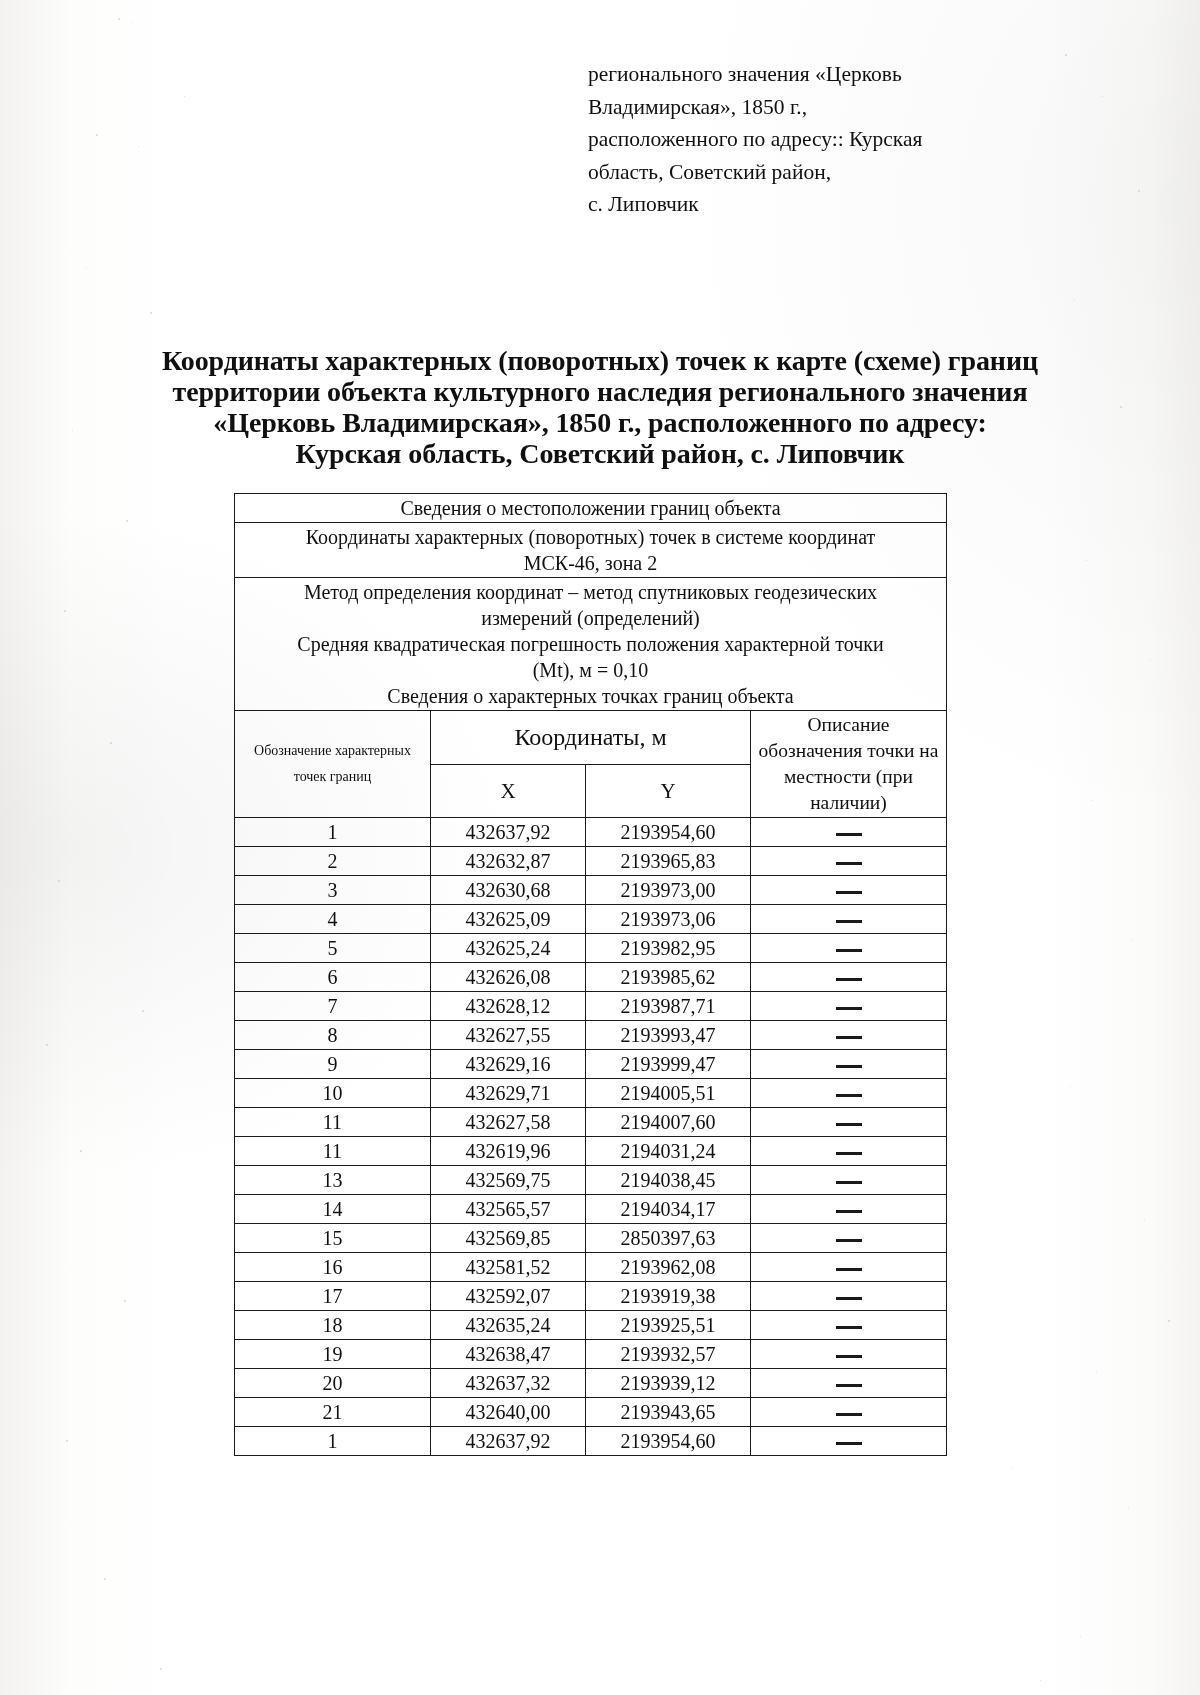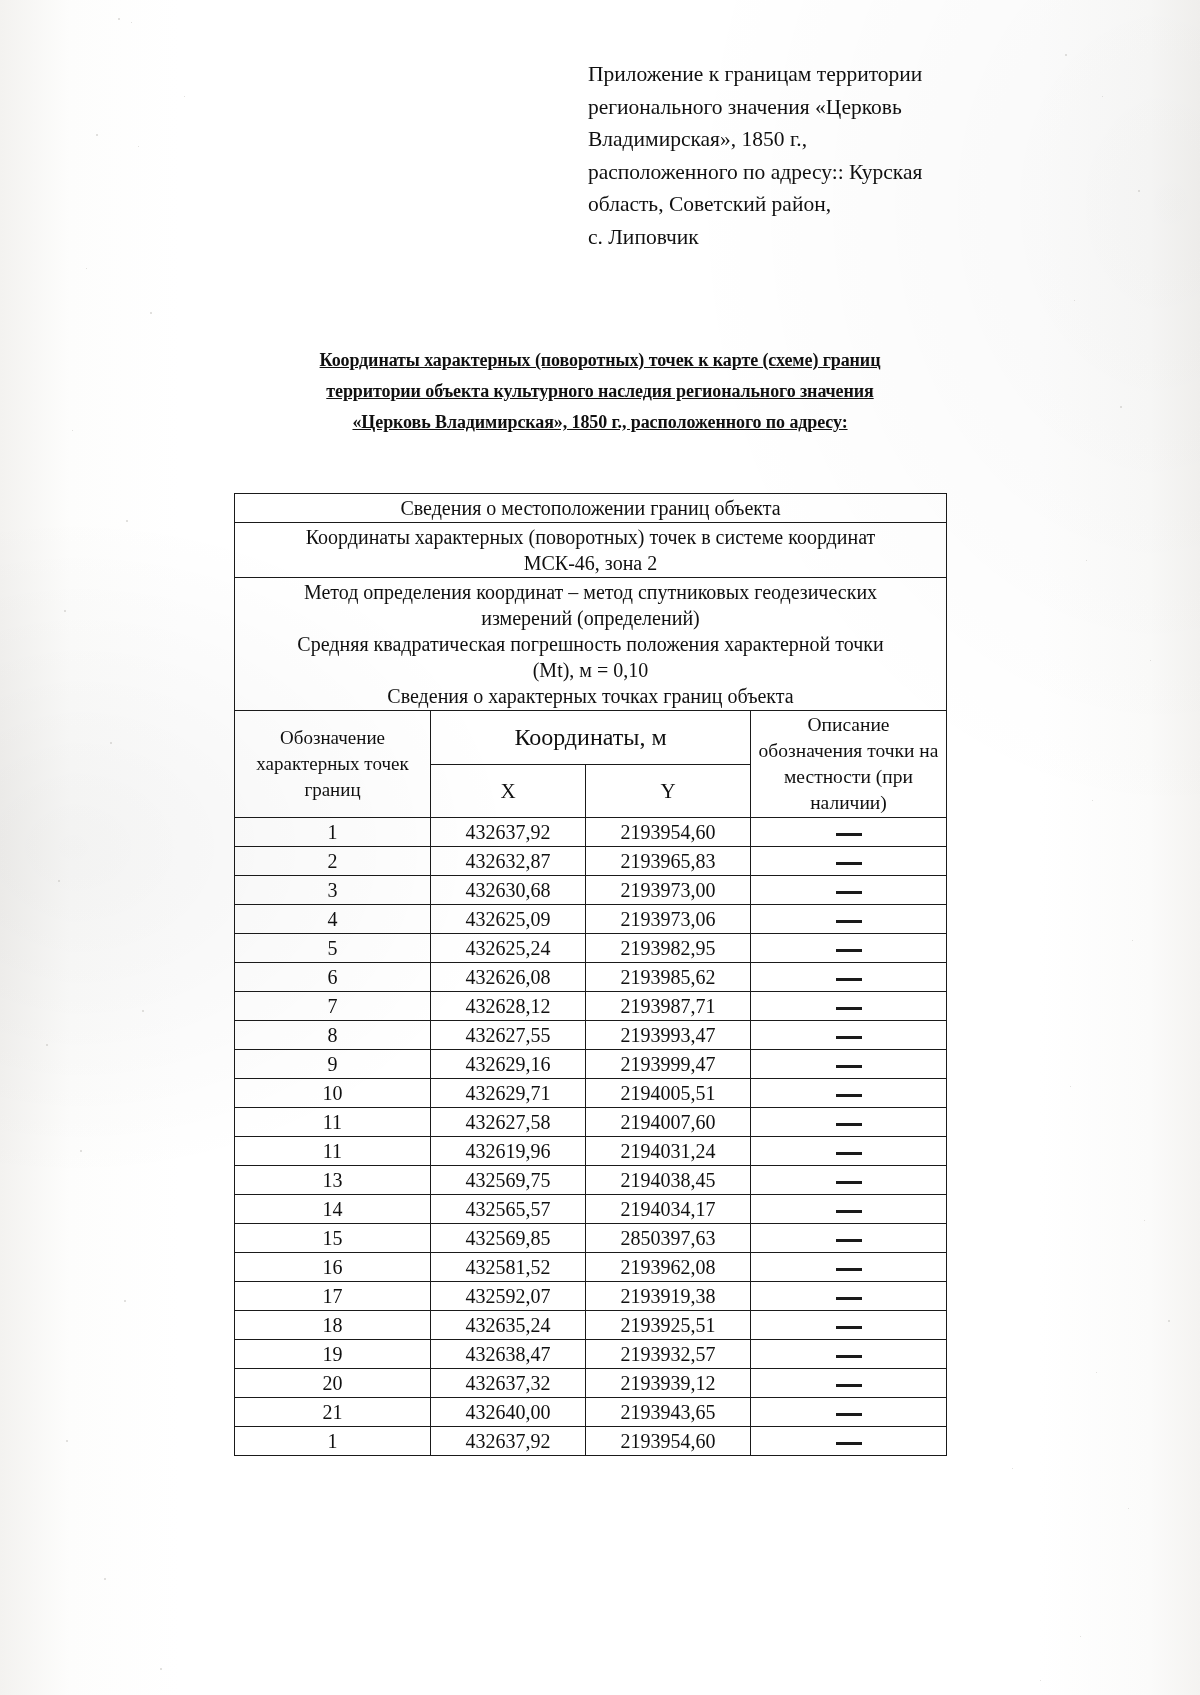--- a/index.html
+++ b/index.html
@@ -59,24 +59,23 @@
   }
 
   
   .doc-title {
     position: absolute;
     left: 160px;
     top: 345px;
     width: 880px;
     text-align: center;
     font-weight: bold;
-    font-size: 18px;
+    font-size: 28px;
     line-height: 31px;
     letter-spacing: -0.1px;
-    text-decoration: underline;
   }
   .doc-title .tline { display: block; }
 
   
   .tbl-wrap {
     position: absolute;
     left: 234px;
     top: 493px;
     width: 712px;
   }
@@ -105,21 +104,21 @@
     padding: 4px 6px 1px 6px;
   }
   .meta-cell .ml { display: block; }
   .col-desig { width: 196px; }
   .col-x { width: 155px; }
   .col-y { width: 165px; }
   .col-descr { width: 196px; }
 
   .hdr-desig {
     line-height: 27px;
-    font-size: 19px;
+    font-size: 14px;
     padding: 4px 4px;
   }
   .hdr-descr {
     line-height: 26px;
     font-size: 19.5px;
     padding: 2px 4px;
   }
   .hdr-coord {
     line-height: 26px;
     font-size: 24px;
@@ -183,32 +182,32 @@
     <div class="speck" style="left: 1080px; top: 1636px; width: 1px; height: 1px;"></div>
     <div class="speck" style="left: 160px; top: 1668px; width: 2px; height: 2px;"></div>
     <div class="speck" style="left: 1040px; top: 1680px; width: 1px; height: 1px;"></div>
     <div class="speck" style="left: 46px; top: 1044px; width: 2px; height: 2px;"></div>
     <div class="speck" style="left: 1168px; top: 1320px; width: 2px; height: 2px;"></div>
     <div class="speck" style="left: 184px; top: 96px; width: 1px; height: 1px;"></div>
     <div class="speck" style="left: 1012px; top: 1468px; width: 1px; height: 1px;"></div>
   </div>
 
 <div class="addr-block">
-  <span class="line"><span>Приложение к границам территории</span></span>
   <span class="line"><span>регионального значения «Церковь</span></span>
   <span class="line"><span>Владимирская», 1850 г.,</span></span>
   <span class="line"><span>расположенного по адресу:: Курская</span></span>
   <span class="line"><span>область, Советский район,</span></span>
   <span class="line last"><span>с. Липовчик</span></span>
 </div>
 
 <div class="doc-title">
   <span class="tline">Координаты характерных (поворотных) точек к карте (схеме) границ</span>
   <span class="tline">территории объекта культурного наследия регионального значения</span>
   <span class="tline">«Церковь Владимирская», 1850 г., расположенного по адресу:</span>
+  <span class="tline">Курская область, Советский район, с. Липовчик</span>
 </div>
 
 <div class="tbl-wrap">
   <table class="coords">
     <colgroup>
       <col class="col-desig">
       <col class="col-x">
       <col class="col-y">
       <col class="col-descr">
     </colgroup>

